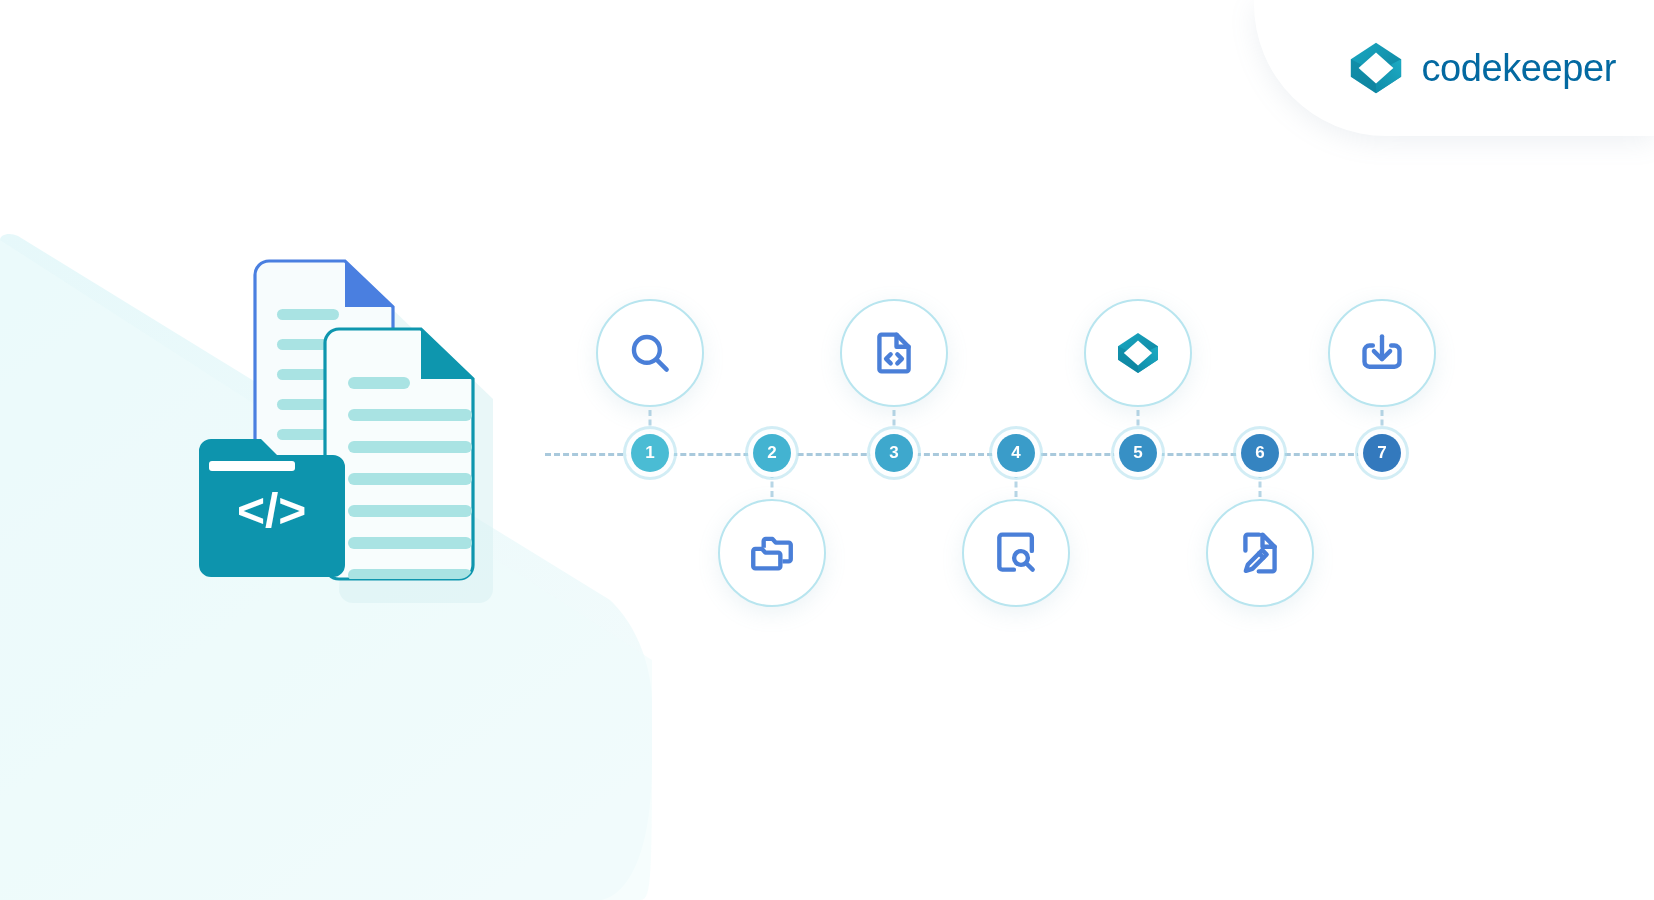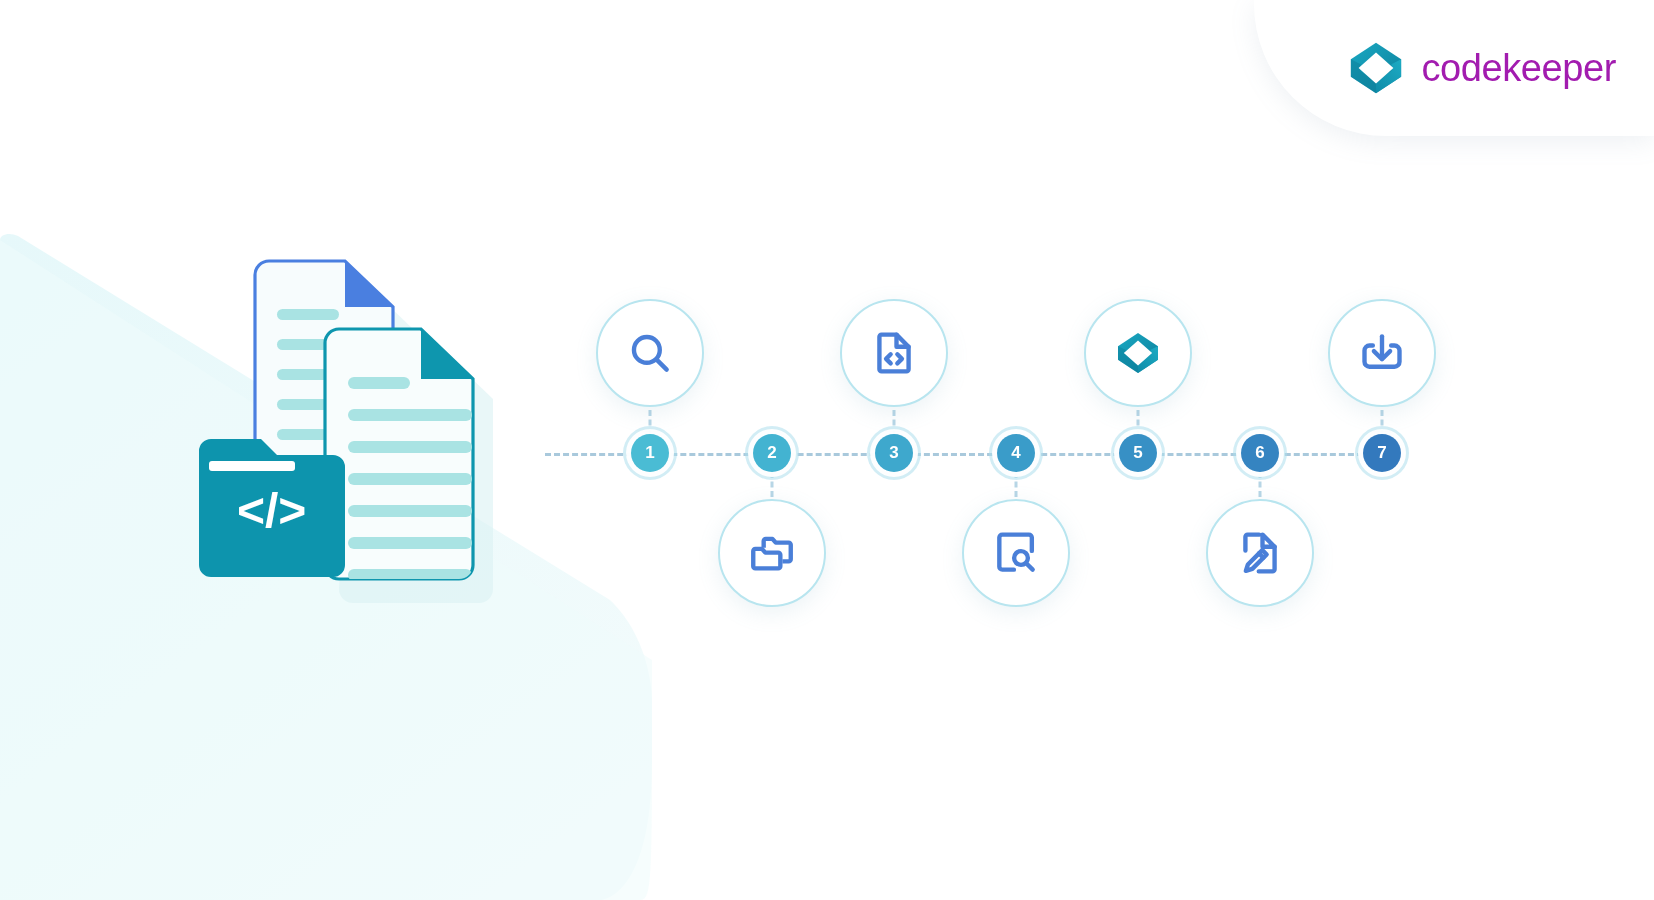--- a/index.html
+++ b/index.html
@@ -28,21 +28,21 @@
     align-items:center;
     justify-content:flex-end;
     padding-right:38px;
     z-index:30;
   }
   .logo-wrap { display:flex; align-items:center; gap:16px; }
   .logo-mark { width:58px; height:58px; display:block; }
   .logo-text {
     font-size:38px;
     letter-spacing:-0.4px;
-    color:#a21caf;
+    color:#0369a1;
     font-family:"Liberation Sans", sans-serif;
     font-weight:400;
   }
 
   
   .illustration { position:absolute; left:185px; top:255px; width:360px; height:360px; z-index:12; }
 
   
   .timeline { position:absolute; left:0; top:0; width:1654px; height:900px; z-index:20; }
 

